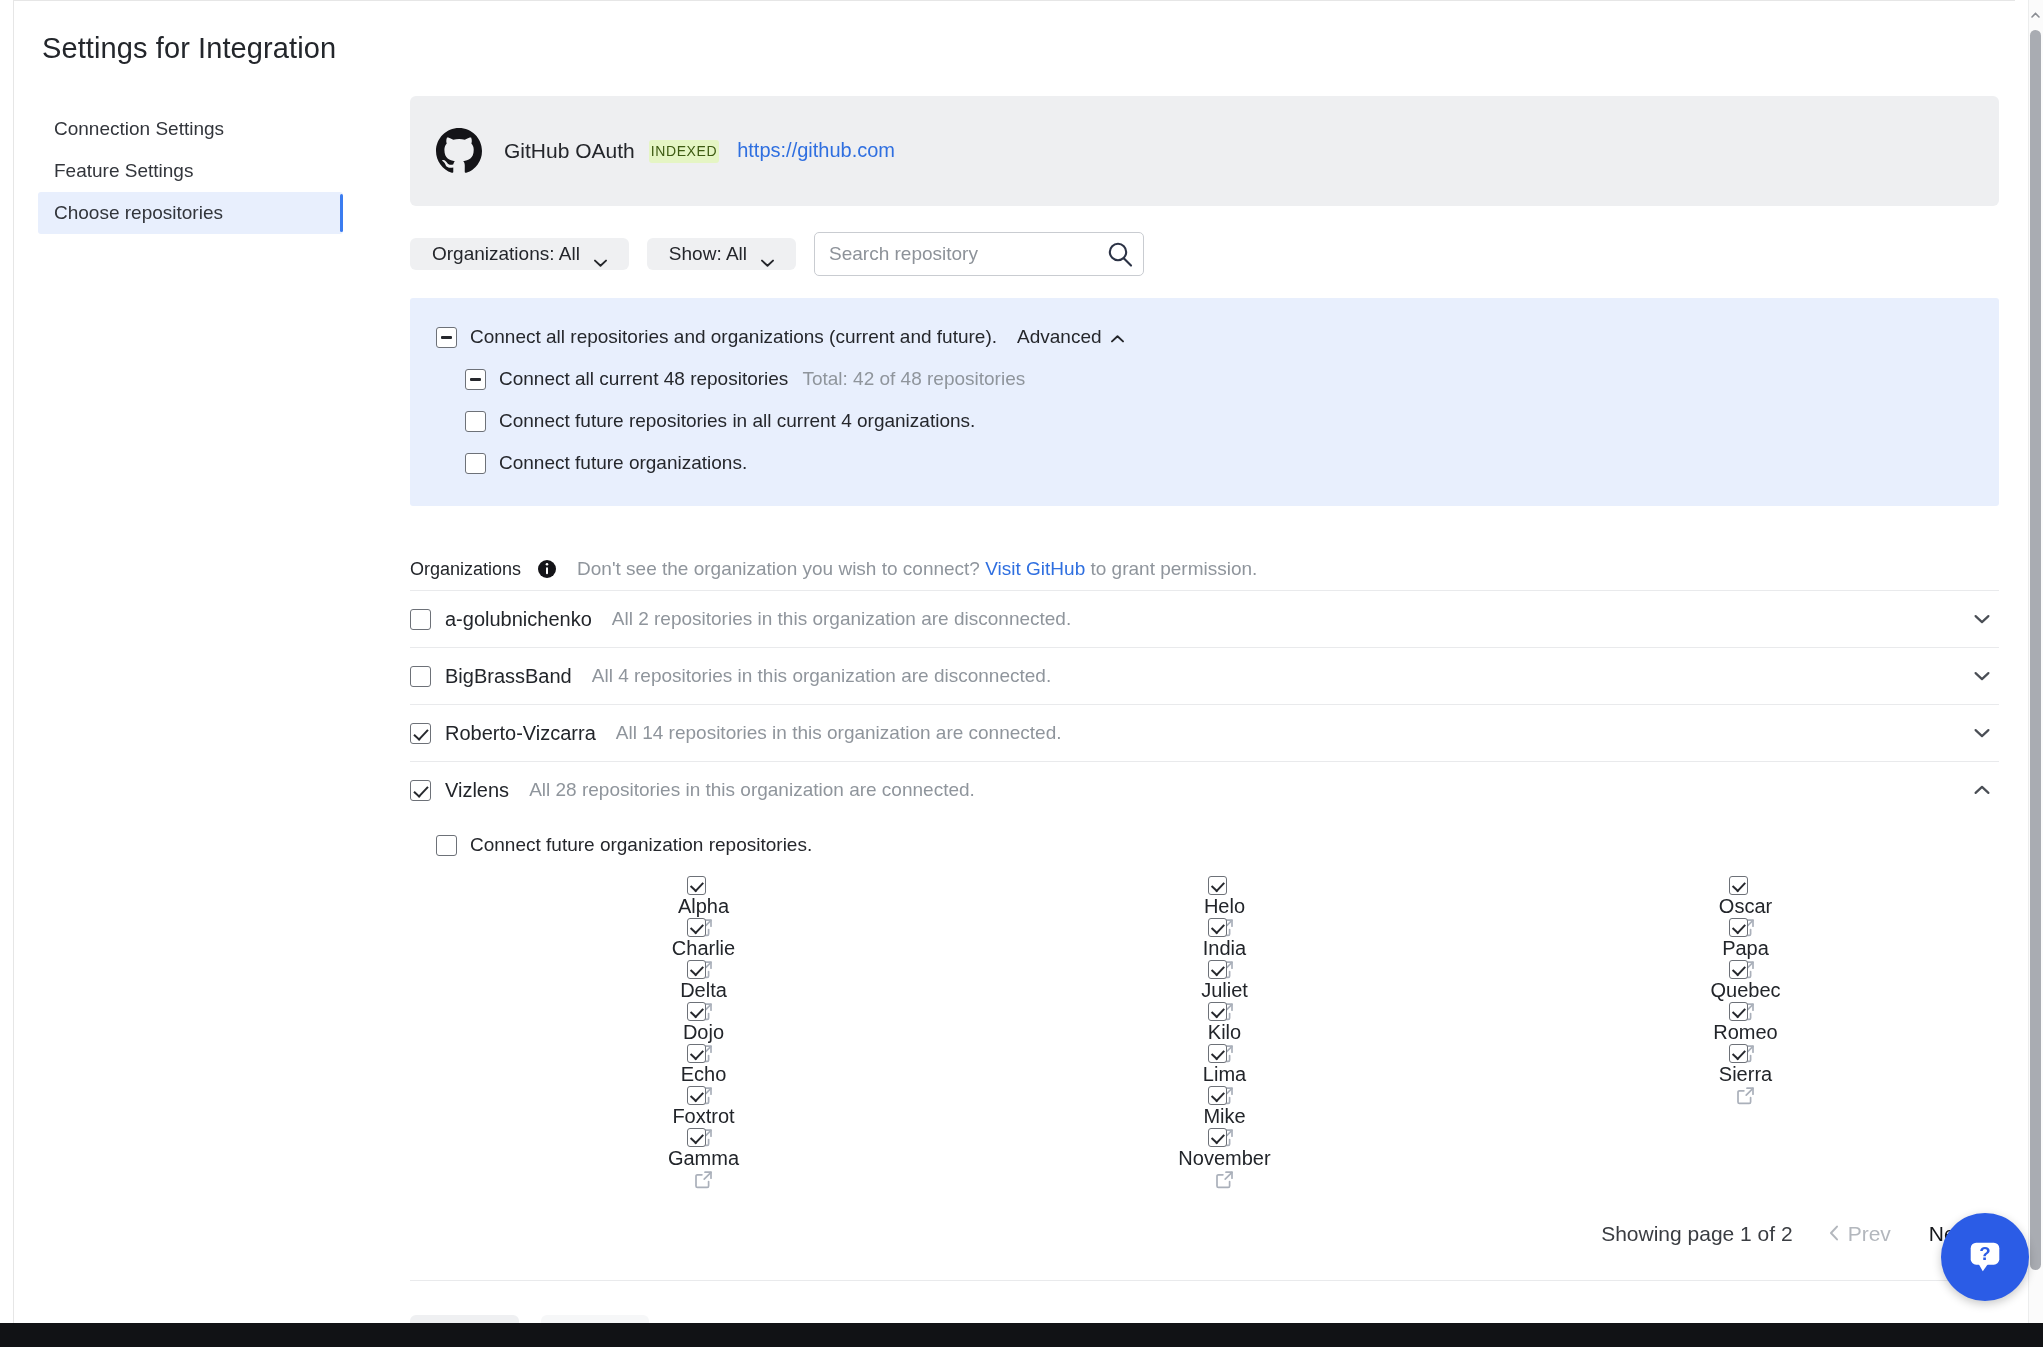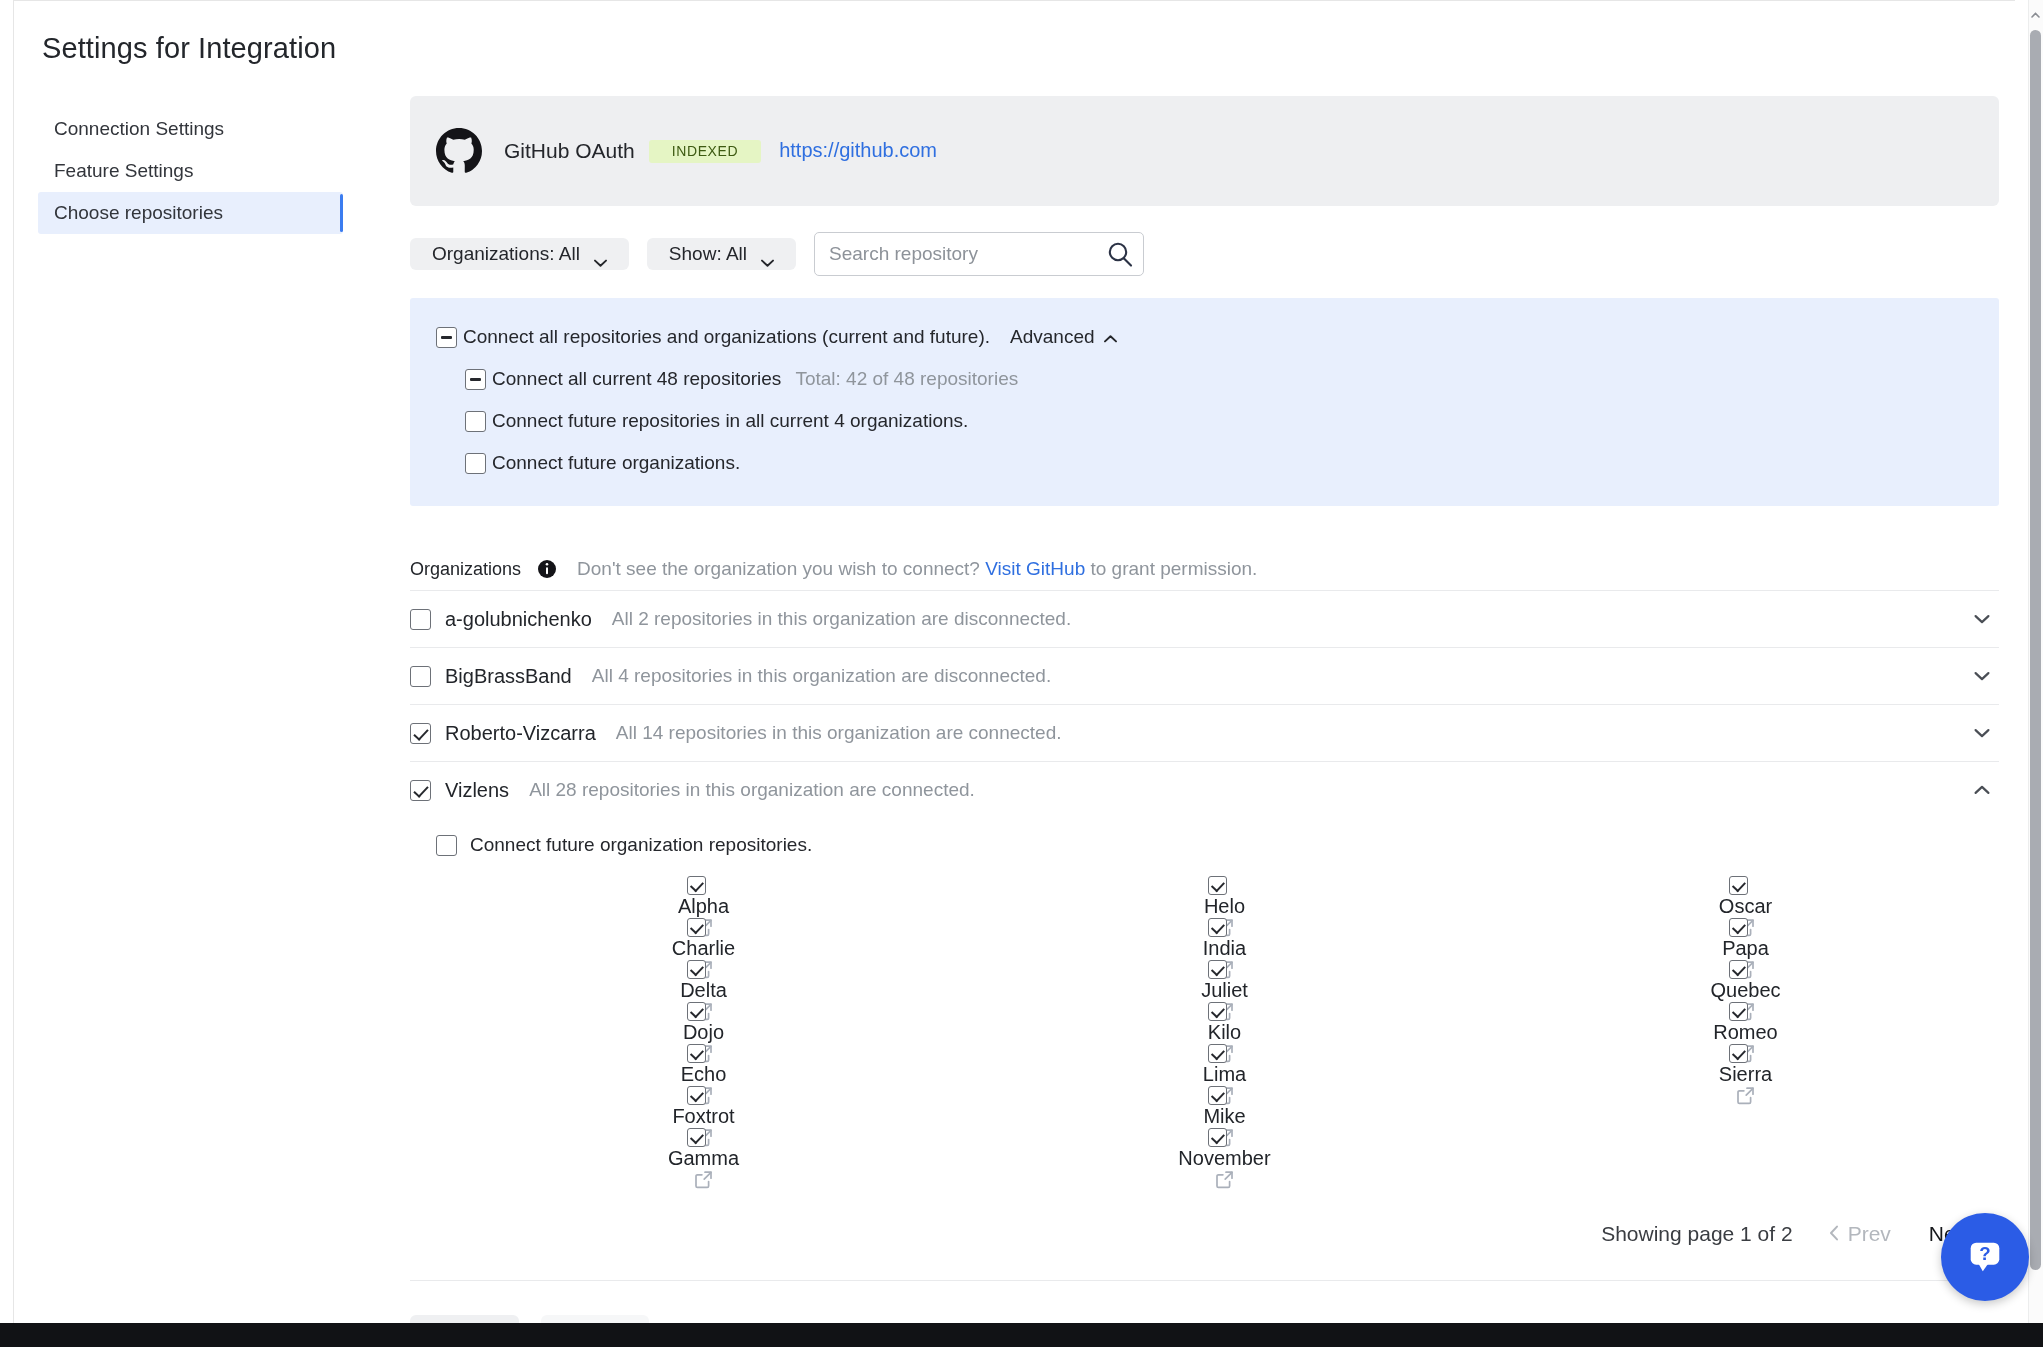--- a/index.html
+++ b/index.html
@@ -72,21 +72,21 @@
     display: flex; align-items: center;
     padding: 0 26px;
   }
   .gh-mark { width: 46px; height: 46px; flex: 0 0 46px; margin-right: 22px; }
   .conn-meta { display: flex; flex-direction: row; gap: 18px; }
   .conn-row1 { display: flex; align-items: center; gap: 14px; }
   .conn-name { font-size: 21px; color: #24262b; }
   .badge-indexed {
     background: #e5f5c4; color: #3d5a12;
     font-size: 14px; letter-spacing: .6px;
-    padding: 3px 23px 4px; border-radius: 3px;
+    padding: 3px 2px 4px; border-radius: 3px;
     font-weight: 400;
   }
   .conn-url {
     font-size: 20px; color: #2f6fe0; text-decoration: none;
     cursor: pointer;
   }
 
   
   .filterbar {
     margin-top: 26px;
@@ -126,21 +126,21 @@
     background: #e8effd;
     border-radius: 3px;
     padding: 18px 26px 22px;
   }
   .bulk-row {
     display: flex; align-items: center;
     min-height: 42px;
     font-size: 19px; color: #25272c;
   }
   .bulk-row.sub { padding-left: 29px; }
-  .bulk-row .lbl { margin-left: 6px; }
+  .bulk-row .lbl { margin-left: 13px; }
   .bulk-meta { color: #8f959c; margin-left: 14px; font-size: 19px; }
   .advanced-link {
     margin-left: 20px; display: flex; align-items: center; gap: 9px;
     color: #25272c; cursor: pointer; font-size: 19px;
   }
 
   
   .orgs-head {
     display: flex; align-items: center;
     margin-top: 52px; margin-bottom: 10px;

